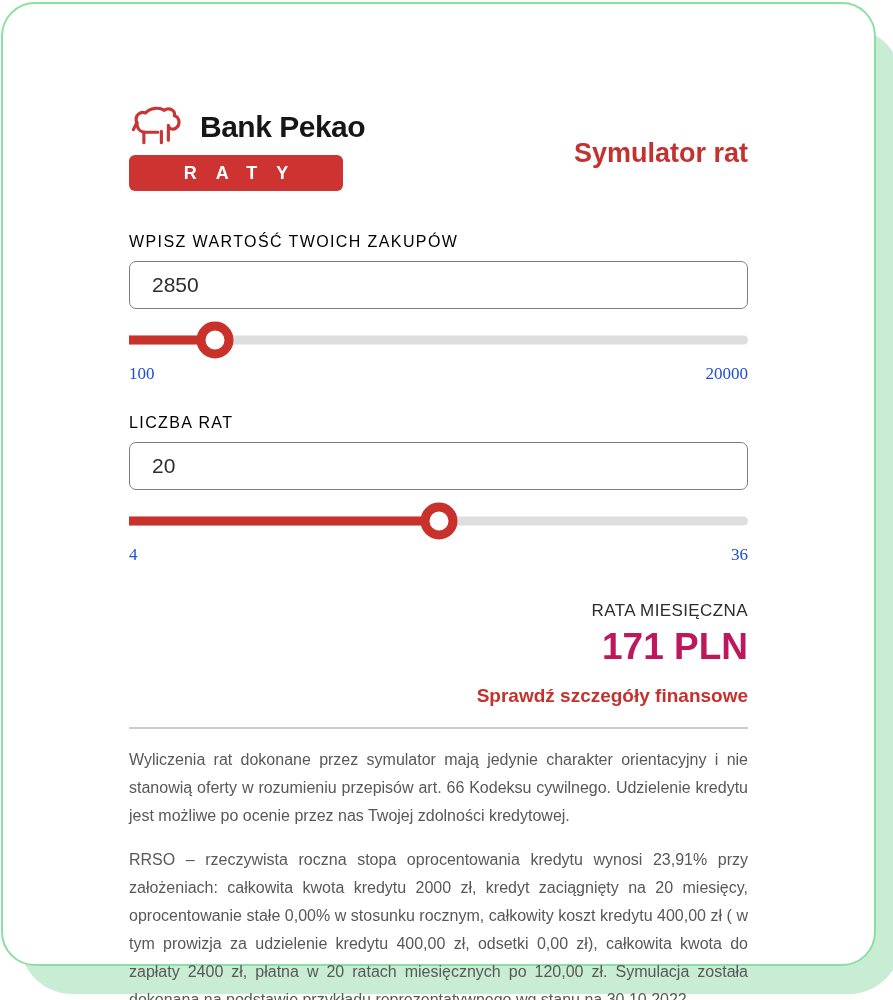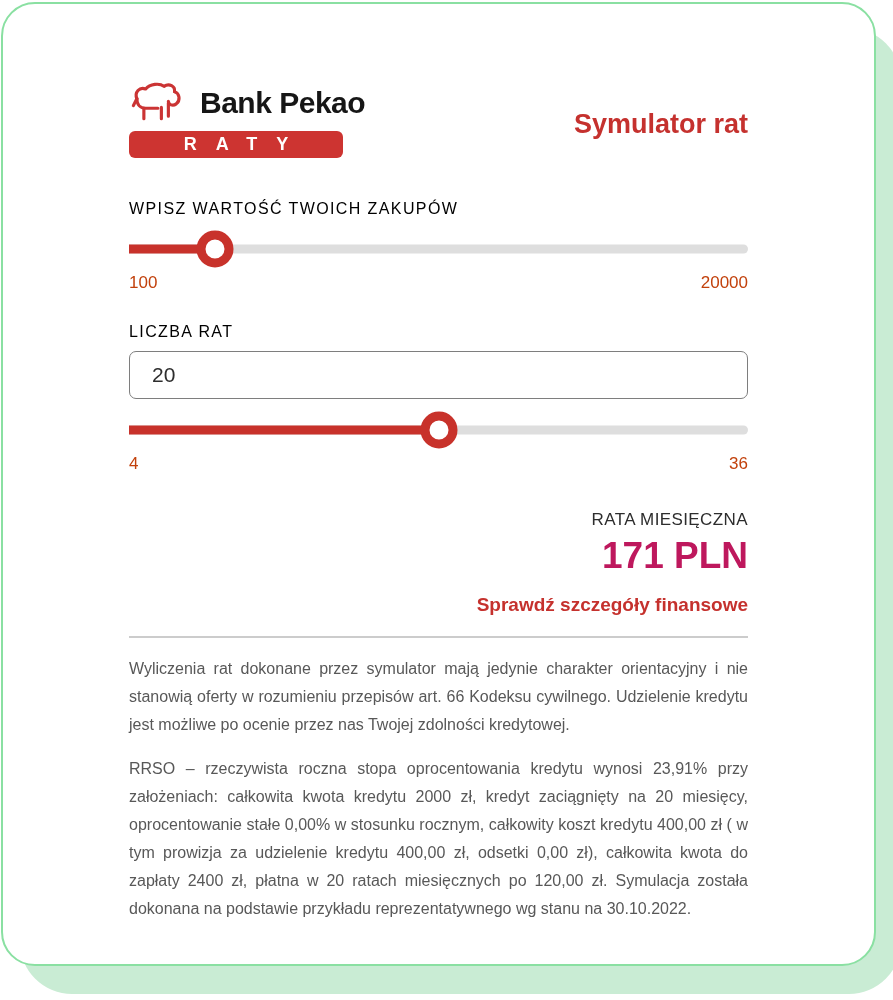--- a/index.html
+++ b/index.html
@@ -13,34 +13,34 @@
   
   .mint-bg {
     position: absolute; left: 20px; top: 28px; right: -8px; bottom: 6px;
     background: #c9ecd4; border-radius: 52px;
   }
   
   .card {
     position: absolute; left: 1px; top: 2px; right: 17px; bottom: 34px;
     background: #ffffff; border: 2px solid #8ae0a2; border-radius: 34px;
   }
-  .content { position: absolute; inset: 0; padding: 76px 126px 0 126px; border-radius: 22px; }
+  .content { position: absolute; inset: 0; padding: 100px 126px 0 126px; border-radius: 22px; }
 
   
   .header { display: flex; justify-content: space-between; align-items: center; }
   .logo-block { width: 214px; }
   .logo-top { display: flex; align-items: center; }
   .bison { width: 56px; height: 46px; flex: 0 0 auto; }
   .logo-divider { width: 3px; height: 40px; background: #cb3434; margin: 0 9px 0 6px; }
   .bank-name {
     font-size: 30px; font-weight: 700; color: #161616; letter-spacing: -0.5px;
     white-space: nowrap;
   }
   .raty-banner {
-    margin-top: 5px; height: 27px; background: #cd3431; border-radius: 6px;
+    margin-top: 5px; height: 36px; background: #cd3431; border-radius: 6px;
     display: flex; align-items: center; justify-content: center;
     color: #ffffff; font-weight: 700; font-size: 18px;
     letter-spacing: 19px; text-indent: 19px;
   }
   .page-title { font-size: 27px; font-weight: 700; color: #c5312e; margin-top: 11px; }
 
   
   .field-label {
     margin-top: 42px; font-size: 16px; color: #000000; letter-spacing: 1.4px;
   }
@@ -60,21 +60,21 @@
     position: absolute; left: 0; top: 50%; transform: translateY(-50%);
     height: 9px; background: #c8322b;
   }
   .slider .handle {
     position: absolute; top: 50%; transform: translate(-50%, -50%);
     width: 37px; height: 37px; border-radius: 50%;
     border: 9px solid #c8322b; background: #ffffff; cursor: grab;
   }
   .range-labels {
     display: flex; justify-content: space-between;
-    margin-top: 5px; font-size: 17px; color: #c2410c;
+    margin-top: 5px; font-size: 17px; color: #1d4ed8; font-family: Liberation Serif, serif;
   }
 
   
   .result { margin-top: 36px; text-align: right; }
   .result-label { font-size: 17px; color: #2d2d2d; letter-spacing: 0.4px; }
   .result-amount { font-size: 37px; font-weight: 700; color: #be185d; margin-top: 6px; line-height: 1.1; }
   .result-link {
     display: inline-block; margin-top: 17px; font-size: 19px; font-weight: 600;
     color: #c5312d; text-decoration: none; cursor: pointer;
   }
@@ -110,20 +110,21 @@
             </svg>
             <div class="logo-divider"></div>
             <div class="bank-name">Bank Pekao</div>
           </div>
           <div class="raty-banner">RATY</div>
         </div>
         <div class="page-title">Symulator rat</div>
       </div>
 
       <div class="field-label">WPISZ WARTOŚĆ TWOICH ZAKUPÓW</div>
+      <input class="text-input" type="text" value="2850" style="">
       <div class="slider">
         <div class="track"></div>
         <div class="fill" style="width: 13.8191%;"></div>
         <div class="handle" style="left: 13.8191%;"></div>
       </div>
       <div class="range-labels">
         <span>100</span>
         <span>20000</span>
       </div>
 

